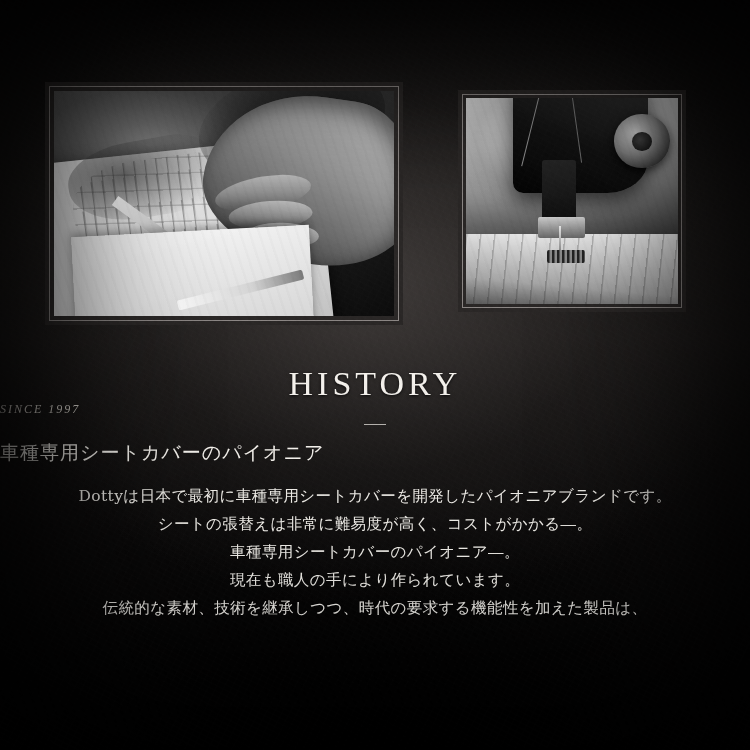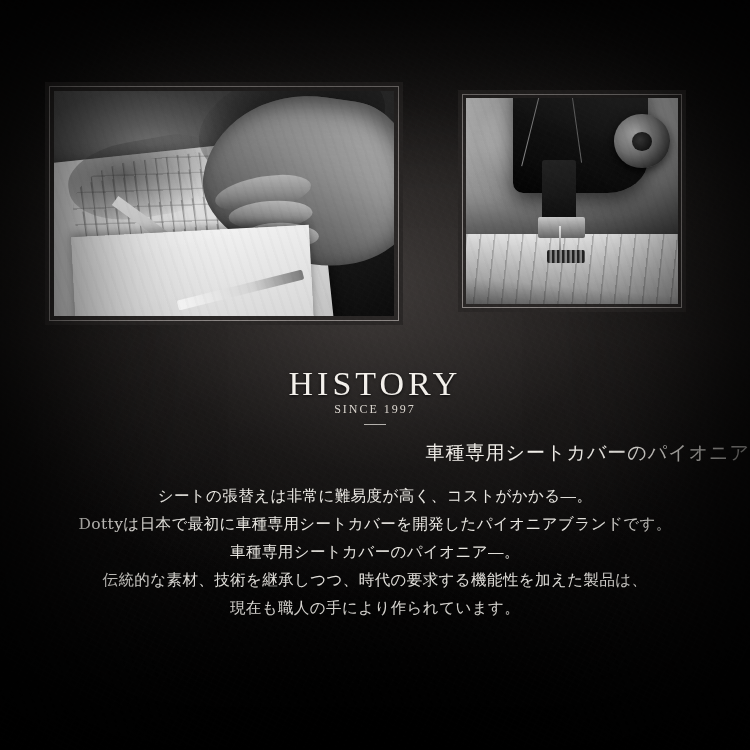--- a/index.html
+++ b/index.html
@@ -293,40 +293,40 @@
     letter-spacing: 4px;
     color: #f4f1ec;
     font-family: "Liberation Serif", serif;
     text-shadow: 0 1px 3px rgba(0,0,0,0.8);
   }
   .history-sub {
     position: absolute;
     top: 402px;
     left: 0;
     width: 100%;
-    text-align: center;
     font-size: 12px;
     letter-spacing: 2px;
     color: #ded9d2;
+    font-style: italic;
   }
   .rule {
     position: absolute;
     top: 424px;
     left: 50%;
     transform: translateX(-50%);
     width: 22px;
     height: 1px;
     background: rgba(230,226,220,0.75);
   }
   .lead {
     position: absolute;
     top: 440px;
     left: 0;
     width: 100%;
-    text-align: right;
+    text-align: left;
     font-size: 19px;
     letter-spacing: 1px;
     color: #f3f0eb;
     font-family: "DejaVu Serif", serif;
   }
   .body-copy {
     position: absolute;
     top: 482px;
     left: 0;
     width: 100%;
@@ -382,22 +382,22 @@
     </div>
     <div class="frame-line"></div>
   </div>
 
   <div class="history-title">HISTORY</div>
   <div class="history-sub">SINCE 1997</div>
   <div class="rule"></div>
   <div class="lead">車種専用シートカバーのパイオニア</div>
 
   <div class="body-copy">
+    <div>Dottyは日本で最初に車種専用シートカバーを開発したパイオニアブランドです。</div>
     <div>シートの張替えは非常に難易度が高く、コストがかかる―。</div>
-    <div>Dottyは日本で最初に車種専用シートカバーを開発したパイオニアブランドです。</div>
     <div>車種専用シートカバーのパイオニア―。</div>
+    <div>現在も職人の手により作られています。</div>
     <div>伝統的な素材、技術を継承しつつ、時代の要求する機能性を加えた製品は、</div>
-    <div>現在も職人の手により作られています。</div>
   </div>
 
   <div class="grain"></div>
   <div class="vignette"></div>
 </div>
 
 </body></html>

